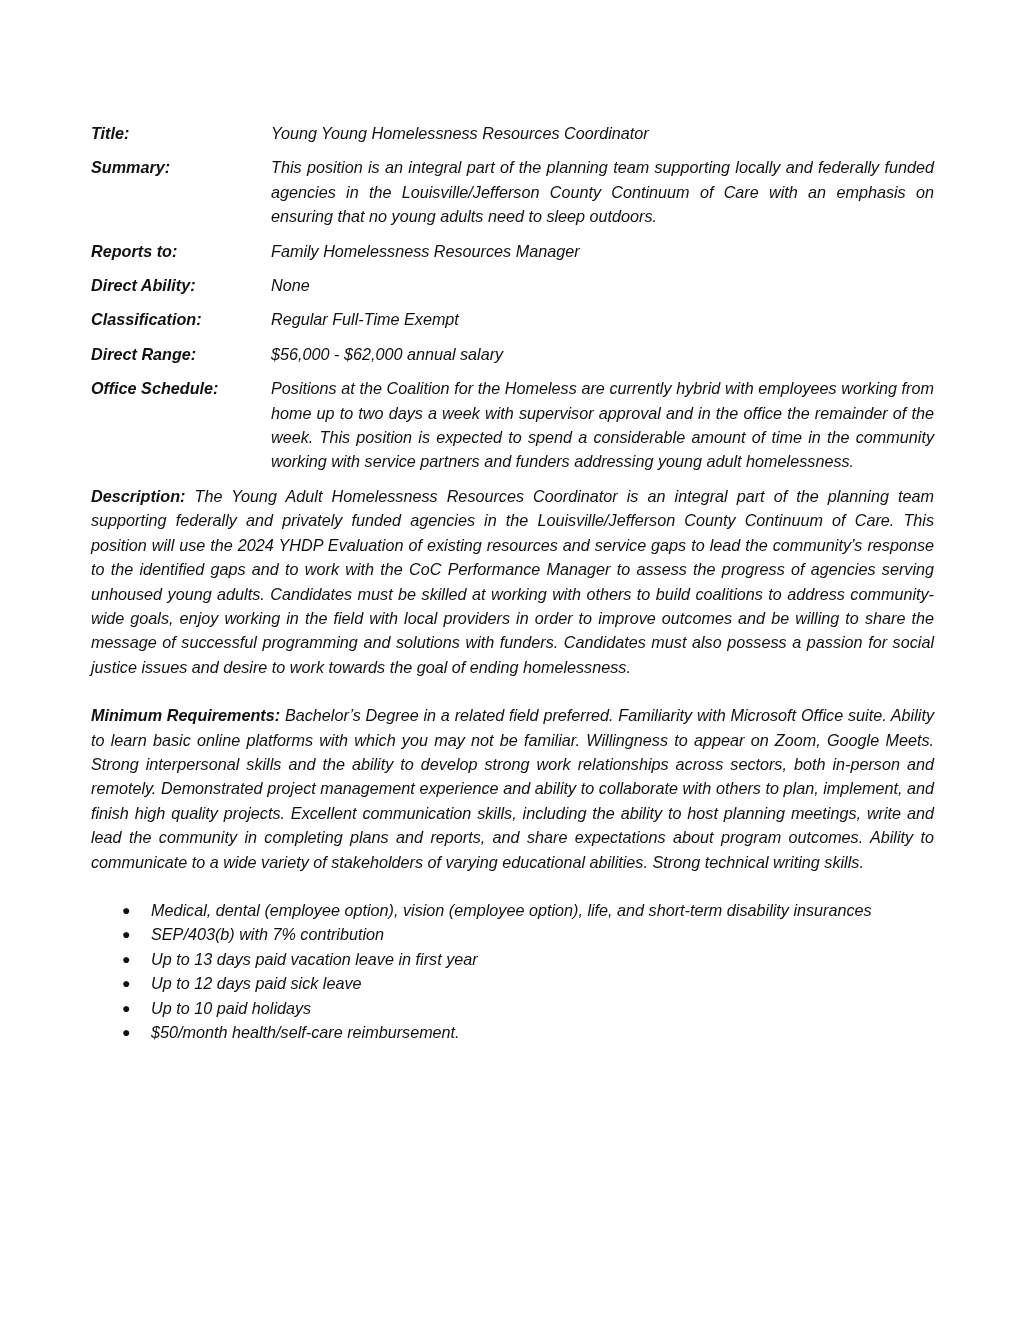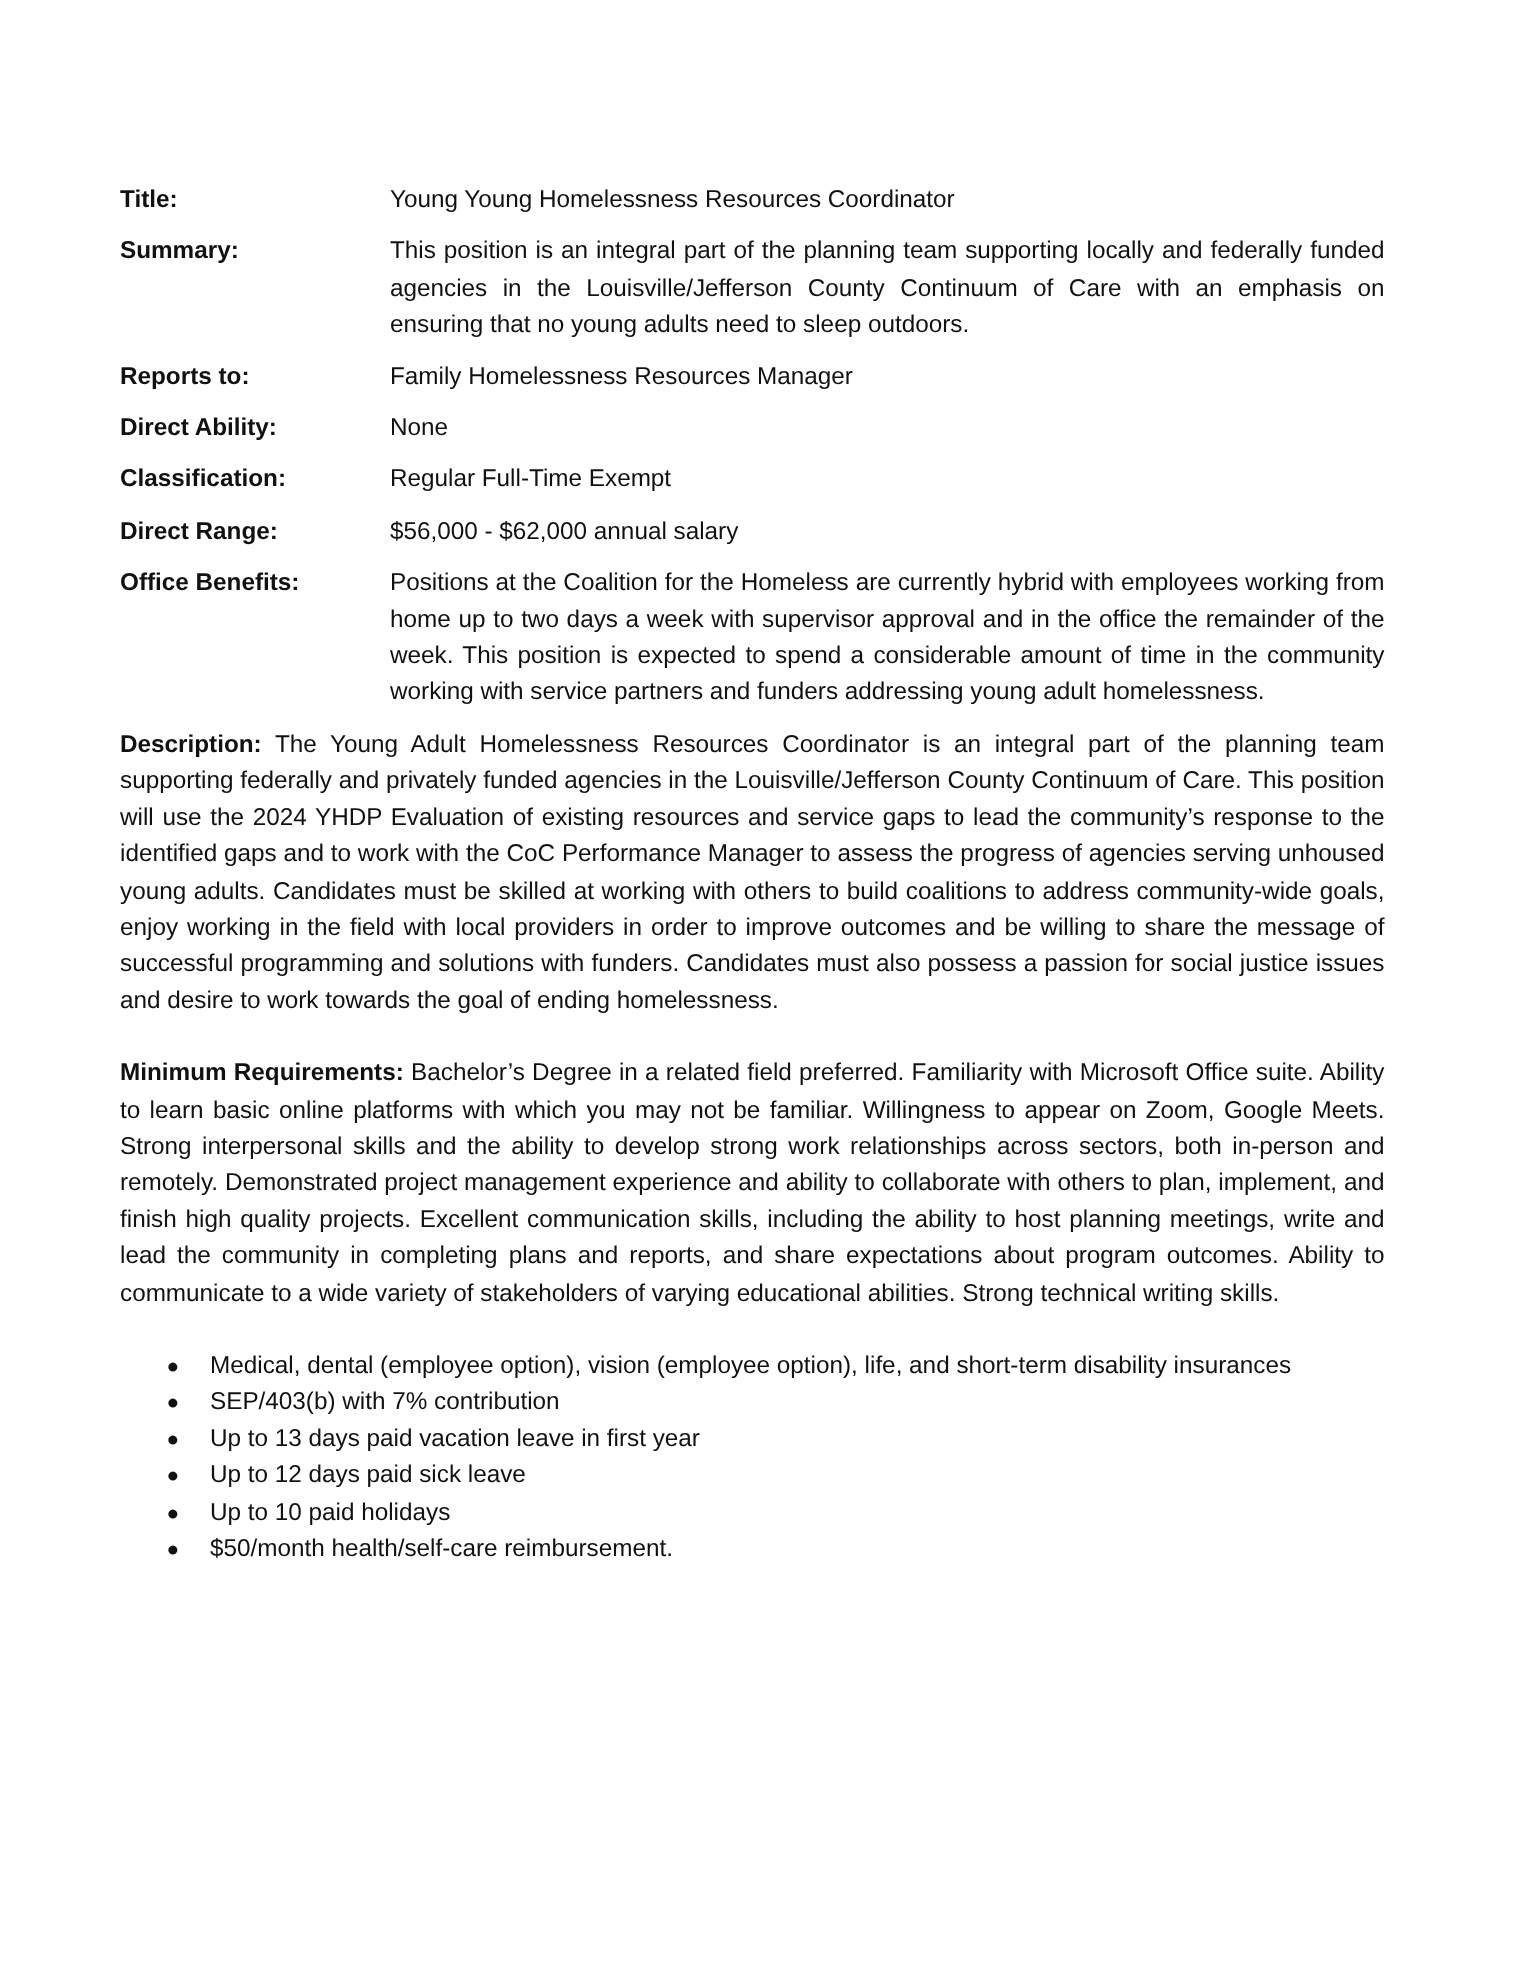--- a/index.html
+++ b/index.html
@@ -1,18 +1,18 @@
 <!DOCTYPE html>
 <html><head>
 <meta charset="utf-8">
 <style>
   html, body { margin: 0; padding: 0; background: #ffffff; }
   body { width: 1024px; height: 1325px; position: relative; overflow: hidden;
          font-family: "Liberation Sans", sans-serif; color: #111111; }
-  .page { position: absolute; left: 80px; top: 121px; width: 843px; font-size: 16.2px; line-height: 24.4px; }
+  .page { position: absolute; left: 91px; top: 121px; width: 843px; font-size: 16.2px; line-height: 24.4px; font-style: italic; }
   .field { display: flex; margin-bottom: 10px; }
   .field .lbl { width: 180px; flex: 0 0 180px; font-weight: bold; }
   .field .val { flex: 1; text-align: justify; }
   .para { text-align: justify; margin: 0; }
   .desc { }
   .req { margin-top: 24px; }
   .benefits { margin-top: 24px; }
   .benefits-title { font-weight: bold; }
   ul { list-style: none; padding: 0; margin: 0; }
   li { position: relative; padding-left: 60px; text-align: justify; }
@@ -42,21 +42,21 @@
   </div>
   <div class="field">
     <div class="lbl">Classification:</div>
     <div class="val">Regular Full-Time Exempt</div>
   </div>
   <div class="field">
     <div class="lbl">Direct Range:</div>
     <div class="val">$56,000 - $62,000 annual salary</div>
   </div>
   <div class="field">
-    <div class="lbl">Office Benefits:</div>
+    <div class="lbl">Office Schedule:</div>
     <div class="val">Positions at the Coalition for the Homeless are currently hybrid with employees working from home up to two days a week with supervisor approval and in the office the remainder of the week. This position is expected to spend a considerable amount of time in the community working with service partners and funders addressing young adult homelessness.</div>
   </div>
 
   <p class="para desc"><b>Description:</b><span> The Young Adult Homelessness Resources Coordinator is an integral part of the planning team supporting federally and privately funded agencies in the Louisville/Jefferson County Continuum of Care. This position will use the 2024 YHDP Evaluation of existing resources and service gaps to lead the community’s response to the identified gaps and to work with the CoC Performance Manager to assess the progress of agencies serving unhoused young adults. Candidates must be skilled at working with others to build coalitions to address community-wide goals, enjoy working in the field with local providers in order to improve outcomes and be willing to share the message of successful programming and solutions with funders. Candidates must also possess a passion for social justice issues and desire to work towards the goal of ending homelessness.</span></p>
 
   <p class="para req"><b>Minimum Requirements:</b><span> Bachelor’s Degree in a related field preferred. Familiarity with Microsoft Office suite. Ability to learn basic online platforms with which you may not be familiar. Willingness to appear on Zoom, Google Meets. Strong interpersonal skills and the ability to develop strong work relationships across sectors, both in-person and remotely. Demonstrated project management experience and ability to collaborate with others to plan, implement, and finish high quality projects. Excellent communication skills, including the ability to host planning meetings, write and lead the community in completing plans and reports, and share expectations about program outcomes. Ability to communicate to a wide variety of stakeholders of varying educational abilities. Strong technical writing skills.</span></p>
 
   <div class="benefits">
     <ul>
       <li><span class="bullet">●</span><span>Medical, dental (employee option), vision (employee option), life, and short-term disability insurances</span></li>

